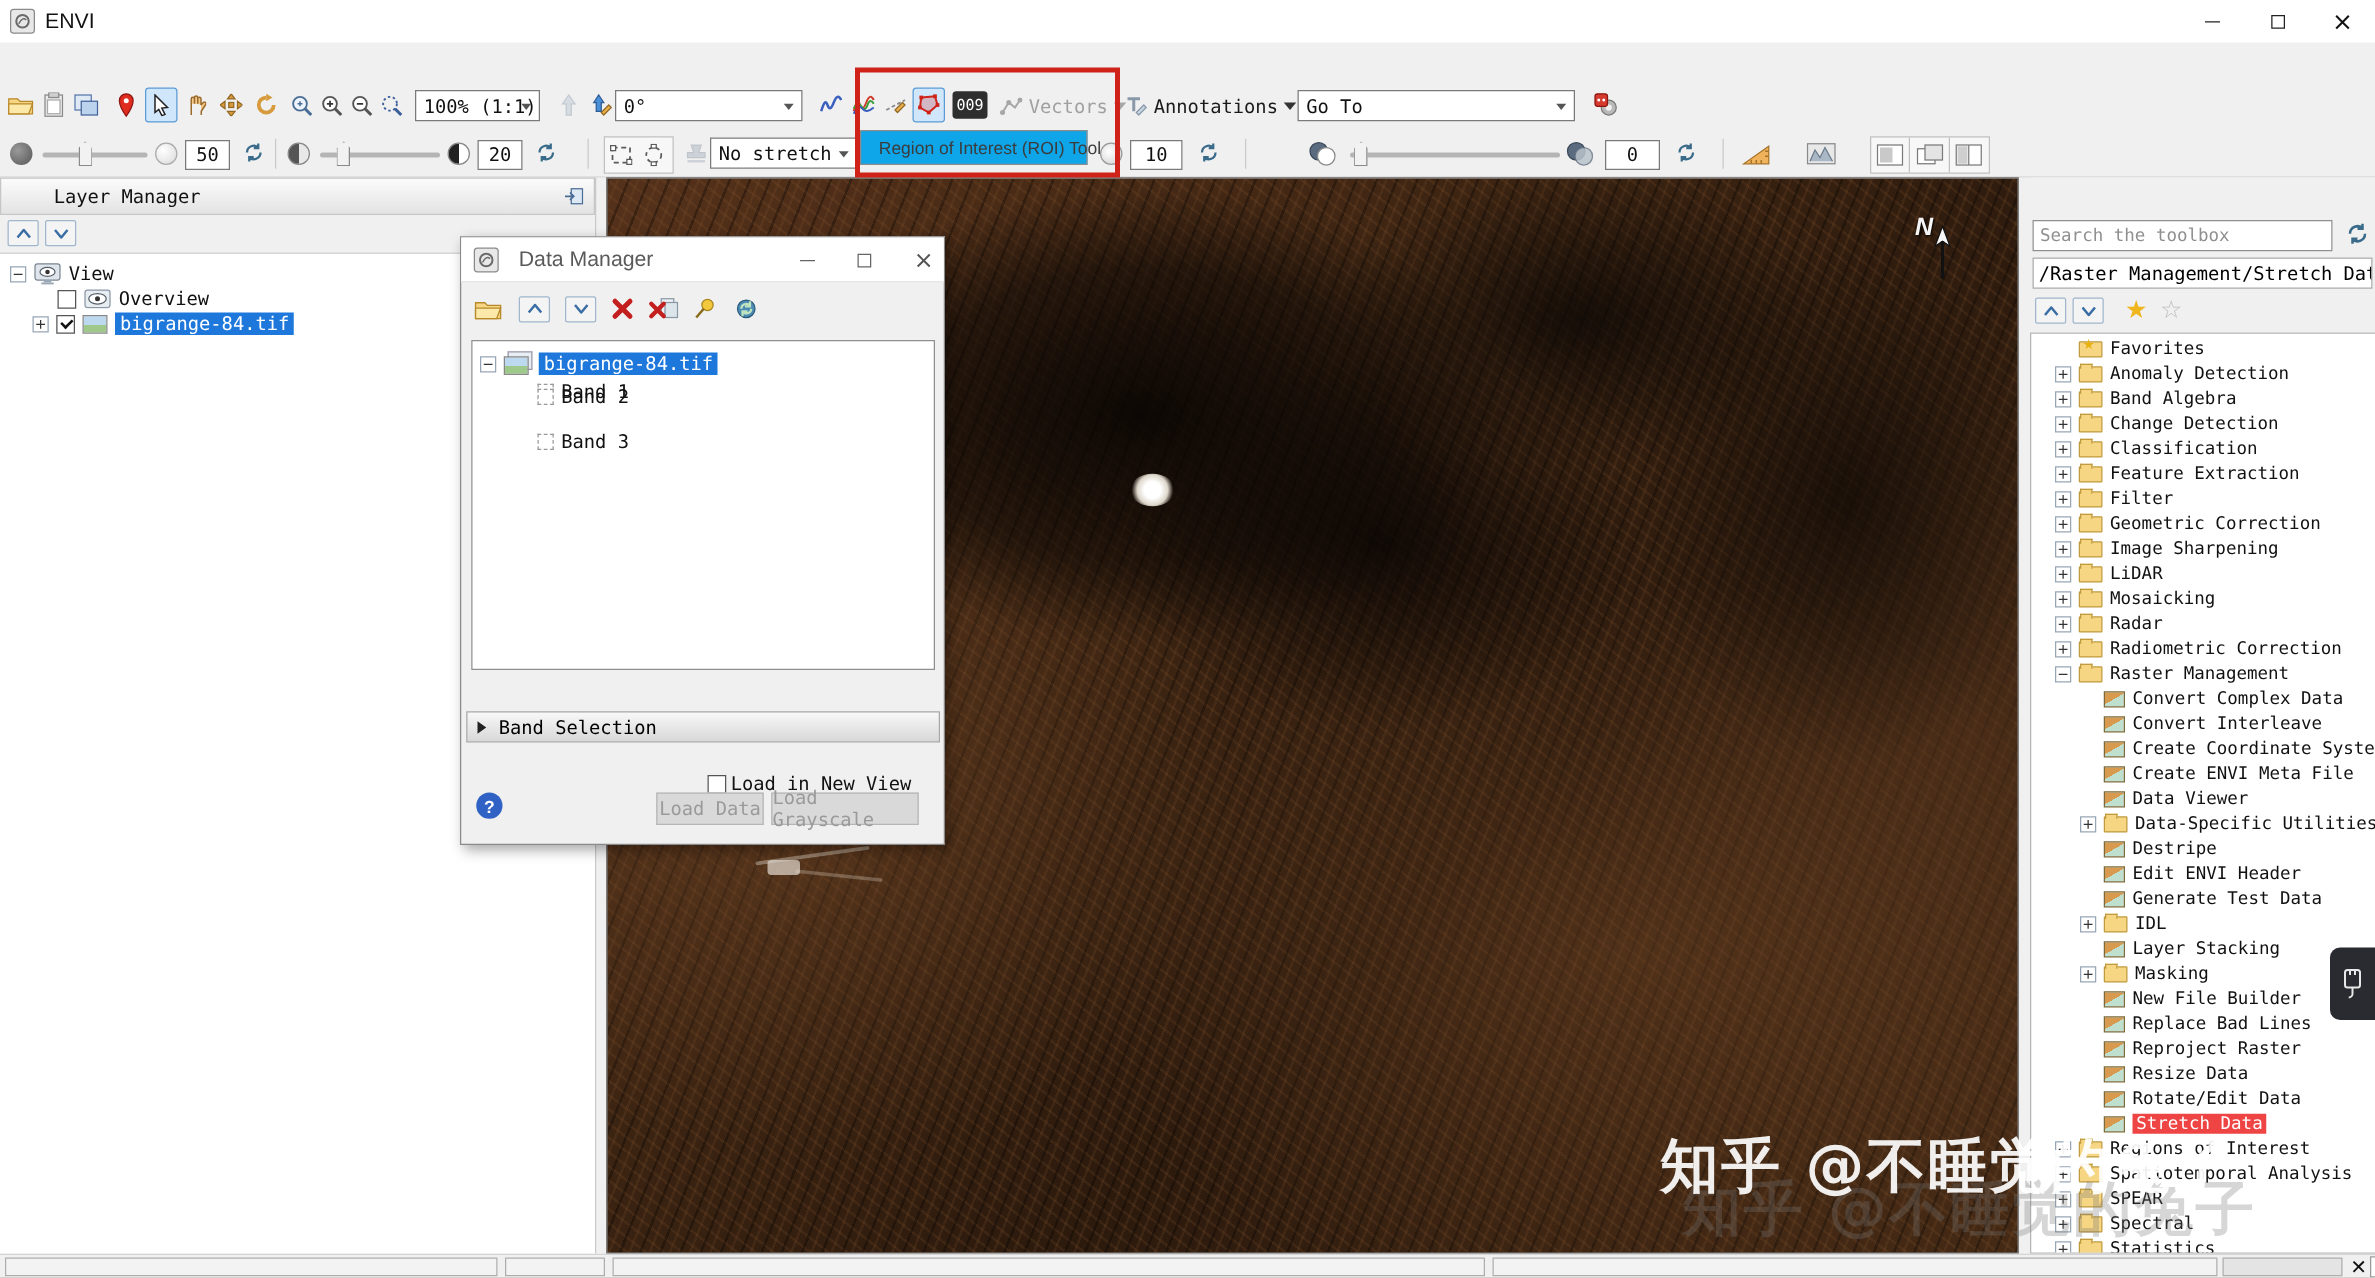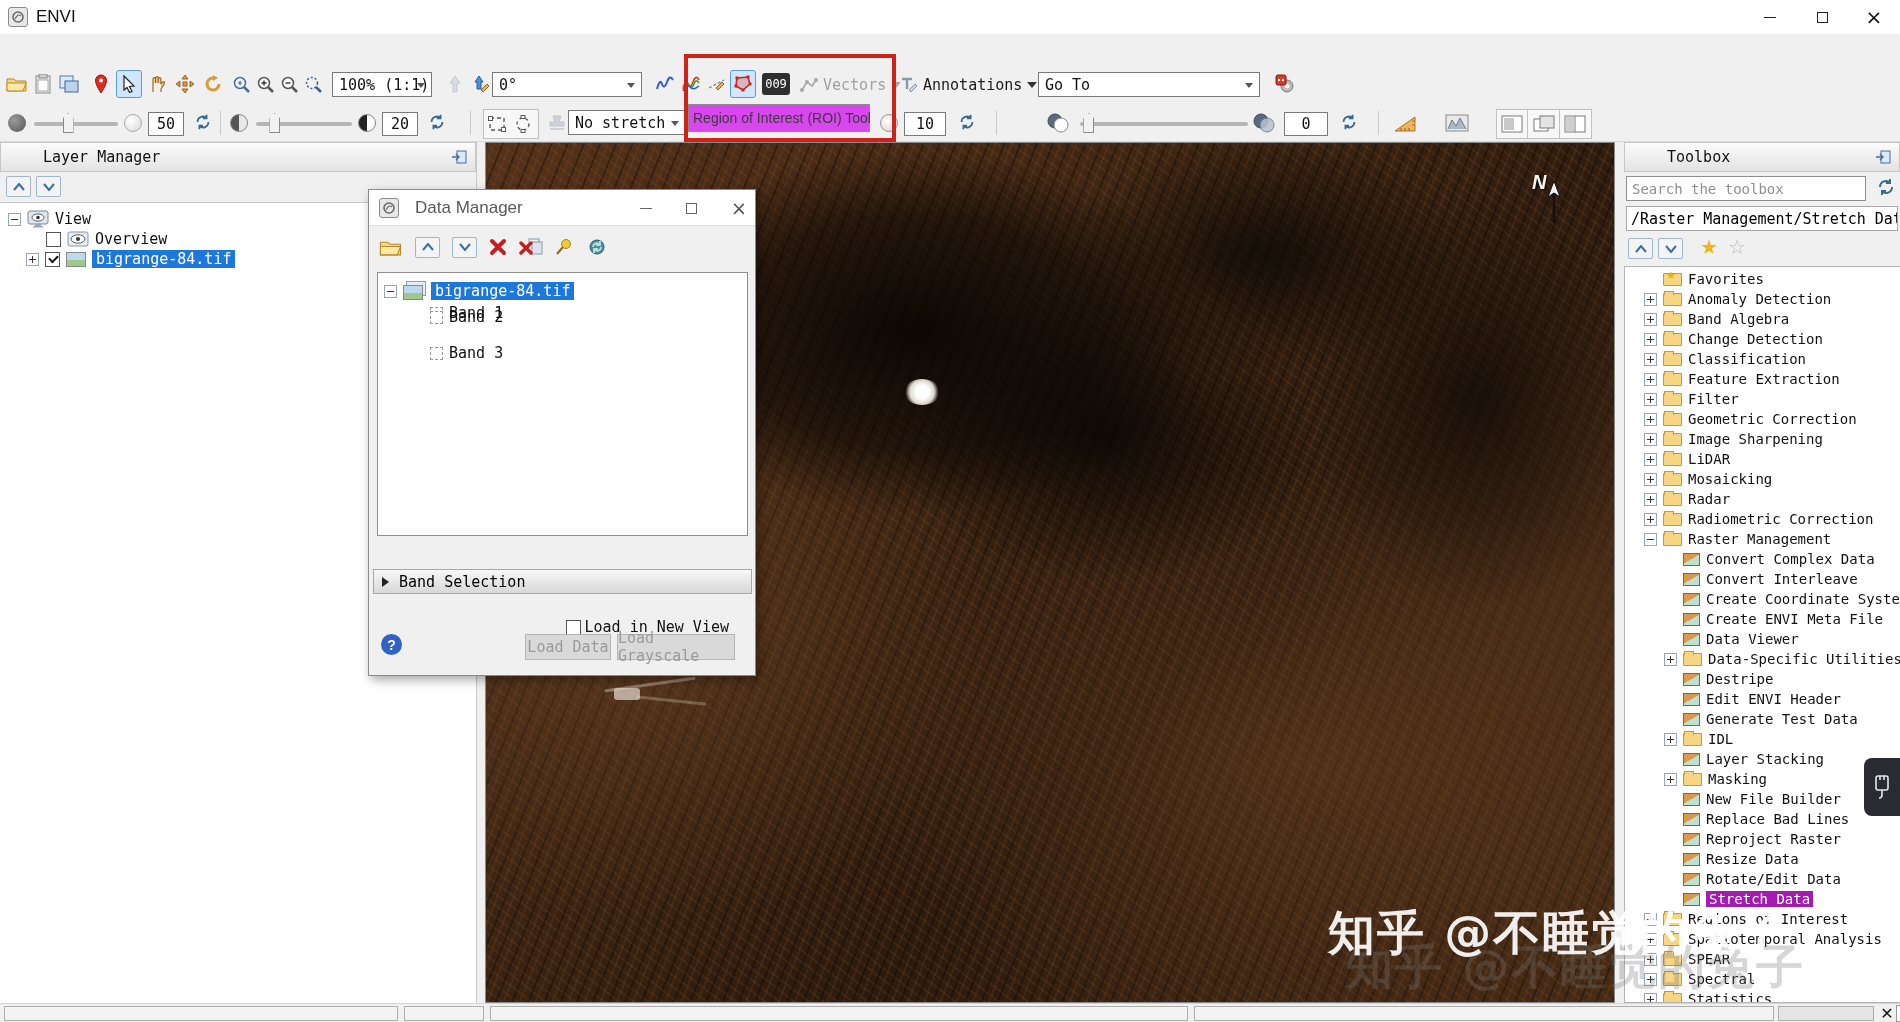--- a/index.html
+++ b/index.html
@@ -50,23 +50,23 @@
   .dd-arr.gray { border-top-color:#a7a7a7; }
   .badge-dark { position:absolute; top:9px; width:28px; height:22px; background:#2e2e2e; border-radius:3px;
                 color:#fff; font-family:"DejaVu Sans Mono", monospace; font-size:12px;
                 display:flex; align-items:center; justify-content:center; }
   .group-frame { position:absolute; top:5px; height:30px; border:1px solid #c0c0c0; background:#f7f7f7;
                  display:flex; align-items:center; }
 
   
   .red-box { position:absolute; left:684px; top:54px; width:212px; height:88px;
              border:4px solid #cf2218; z-index:60; pointer-events:none; }
-  .roi-tooltip { position:absolute; left:688px; top:104px; width:182px; height:28px; background:#d946ef;
+  .roi-tooltip { position:absolute; left:688px; top:104px; width:182px; height:28px; background:#0ea5e9;
                  border:1px solid #8c8c8c; z-index:61; display:flex; align-items:center;
-                 padding-left:4px; font-size:14px; color:#3c3c3c; white-space:nowrap; }
+                 padding-left:14px; font-size:14px; color:#3c3c3c; white-space:nowrap; }
 
   
   .panel-header { height:30px; background:linear-gradient(#fbfbfb,#e3e3e3); border:1px solid #c6c6c6;
                   display:flex; align-items:center; font-family:"DejaVu Sans Mono", monospace;
                   font-size:15px; color:#111; padding-left:42px; position:relative; }
   .panel-header .ph-ico { position:absolute; right:8px; top:7px; }
 
   .layer-panel { position:absolute; left:0; top:142px; width:477px; height:861px; background:#f0f0f0;
                  border-right:1px solid #c9c9c9; }
   .lp-btnrow { position:absolute; left:0; top:32px; width:100%; height:26px; }
@@ -166,21 +166,21 @@
   .xrow .exp.hidden { visibility:hidden; }
   .ticon { flex:none; position:relative; }
   .icon-folder { width:19px; height:13px; background:#f7d683; border:1px solid #c09a3e; border-radius:1px; }
   .icon-folder::before { content:""; position:absolute; left:0; top:-3px; width:8px; height:3px;
                          background:#f7d683; border:1px solid #c09a3e; border-bottom:none; }
   .icon-star-folder { width:19px; height:13px; background:#f7d683; border:1px solid #c09a3e; border-radius:1px; }
   .icon-star-folder::after { content:"★"; position:absolute; left:2px; top:-5px; font-size:11px; color:#e8b10e;
                              font-family:"DejaVu Sans", sans-serif; }
   .icon-tool { width:17px; height:13px; border:1px solid #7d6a3a;
                background:linear-gradient(150deg,#d89a4e 0 48%, #bfe0cf 48% 100%); }
-  .tlabel.sel { background:#a21caf; color:#fff; padding:0 3px; }
+  .tlabel.sel { background:#ef4444; color:#fff; padding:0 3px; }
 
   
   .statusbar { position:absolute; left:0; top:1003px; width:1900px; height:19px; background:#f0f0f0;
                border-top:1px solid #d5d5d5; }
   .seg { position:absolute; top:2px; height:15px; background:#f3f3f3; border:1px solid #aeaeae; }
   .sb-x { position:absolute; left:1878px; top:0; width:18px; height:19px; display:flex; align-items:center;
           justify-content:center; font-size:16px; font-weight:bold; color:#111;
           font-family:"DejaVu Sans", sans-serif; }
   .sb-tail { position:absolute; left:1896px; top:1px; width:8px; height:17px; background:#fff; border:1px solid #999; }
 
@@ -664,29 +664,20 @@
     <span class="i-help"></span>
     <div class="dm-btn" style="left:156px;width:86px">
       <span>Load Data</span>
     </div>
     <div class="dm-btn" style="left:248px;width:118px">
       <span>Load Grayscale</span>
     </div>
   </div>
 
   <div class="toolbox">
-    <div class="panel-header">
-      <span>Toolbox</span>
-      <span class="ph-ico">
-        <svg width="16" height="14" viewBox="0 0 16 14">
-            <rect x="6" y="1" width="9" height="12" fill="#dce9f5" stroke="#4a6d96"></rect>
-            <path d="M1 7 h7 M5 4 l3 3 -3 3" fill="none" stroke="#4a6d96" stroke-width="1.4"></path>
-          </svg>
-      </span>
-    </div>
     <input class="tbx-search" placeholder="Search the toolbox" style="">
     <span class="tbx-refresh">
       <svg width="20" height="20" viewBox="0 0 20 20">
           <path d="M4 10 a6 6 0 0 1 10.4 -4.1 M14 2 v4 h-4" fill="none" stroke="#3a6b8a" stroke-width="2"></path>
           <path d="M16 10 a6 6 0 0 1 -10.4 4.1 M6 18 v-4 h4" fill="none" stroke="#3a6b8a" stroke-width="2"></path>
         </svg>
     </span>
     <div class="tbx-path">/Raster Management/Stretch Data</div>
     <div class="tbx-btnrow">
       <span class="sq-btn" style="left:4px">

